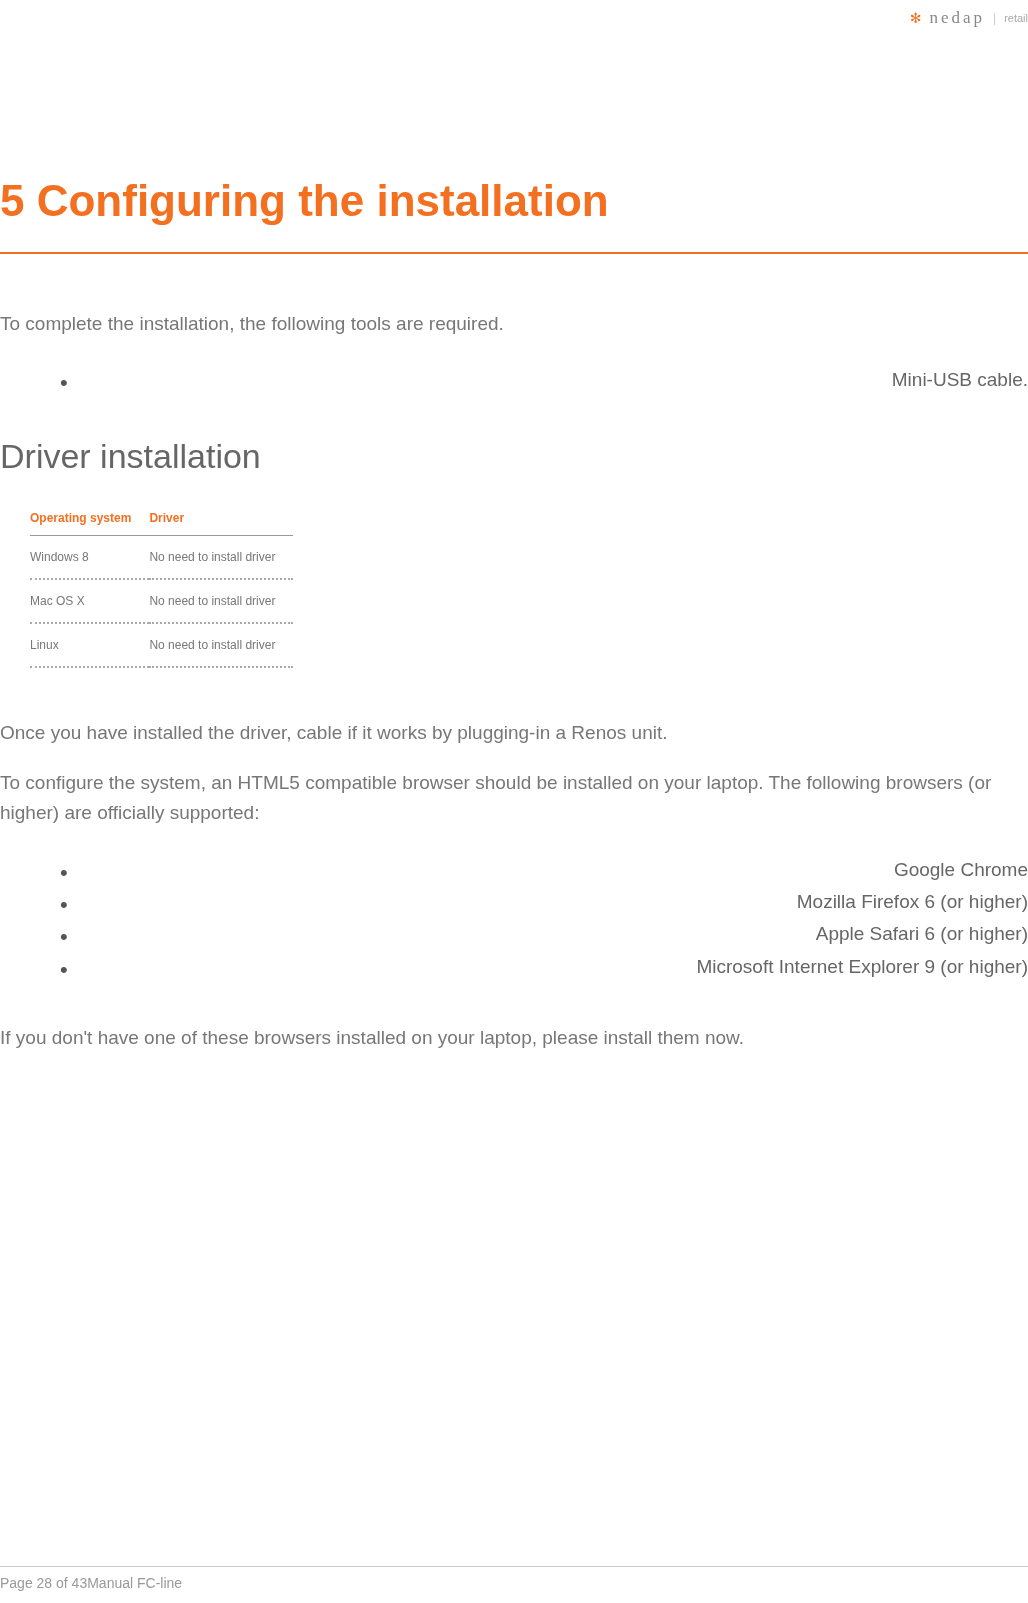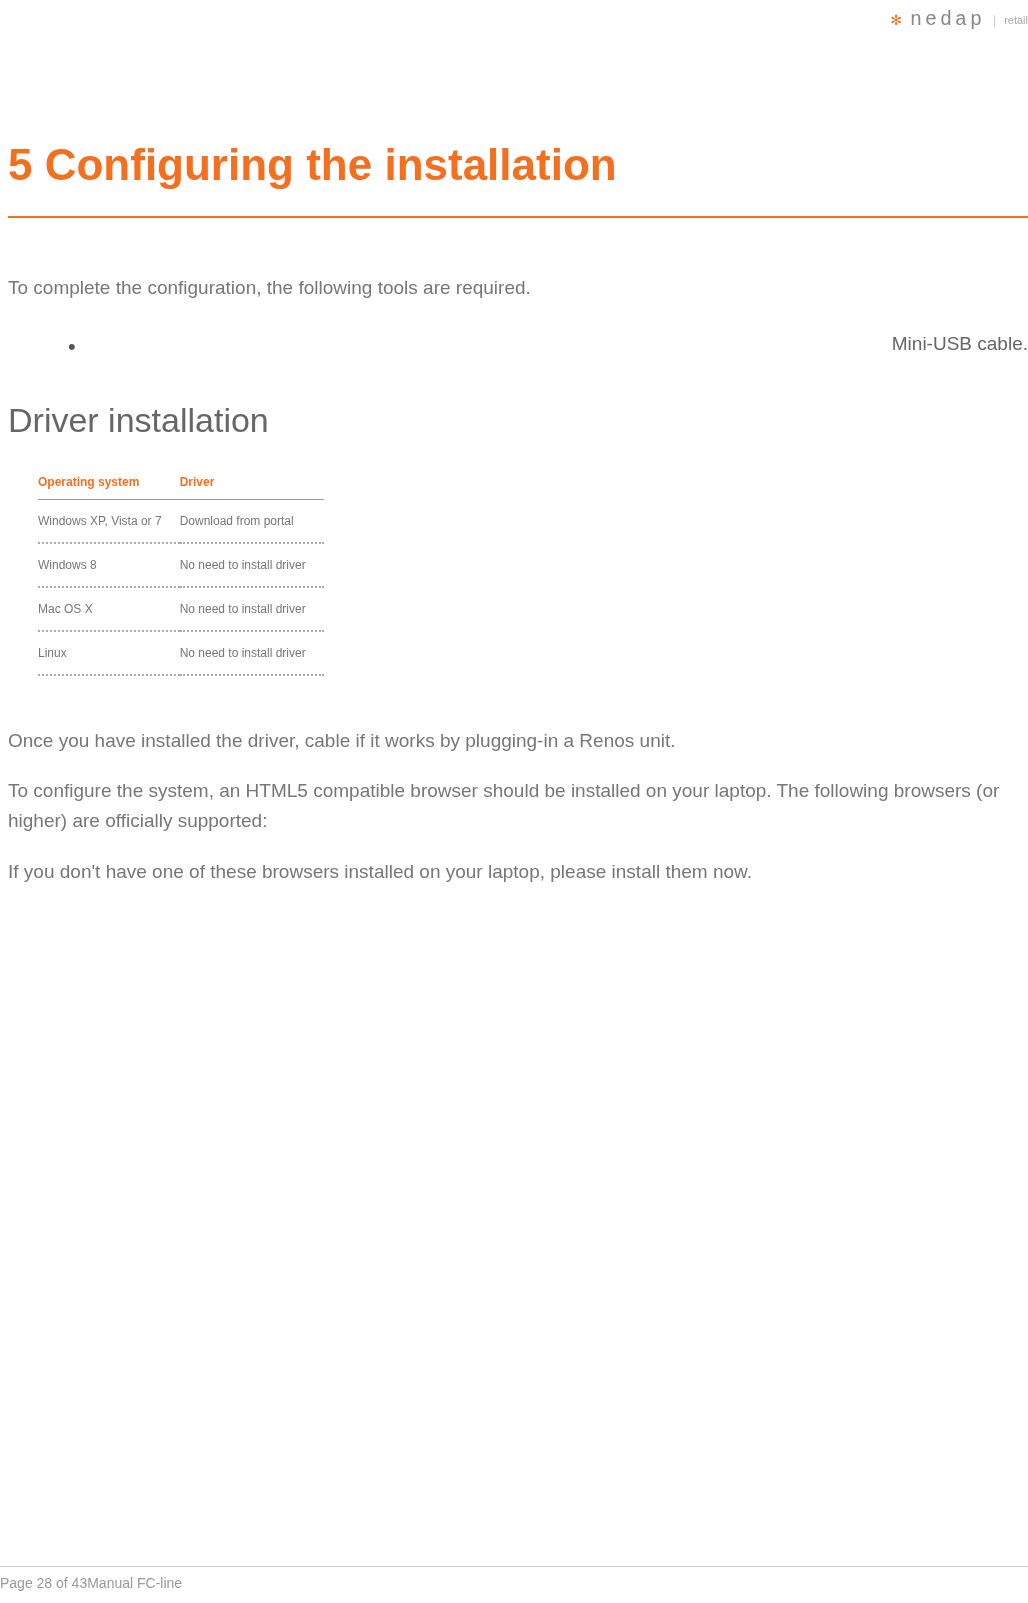--- a/index.html
+++ b/index.html
@@ -23,34 +23,35 @@
       align-items: center;
       gap: 8px;
       font-size: 12px;
       color: #888;
     }
     .logo-star {
       color: #f37021;
       font-size: 14px;
     }
     .logo-text {
-      font-family: Liberation Mono, monospace;
+      font-family: Liberation Serif, serif;
       letter-spacing: 3px;
       color: #888;
-      font-size: 20px;
+      font-size: 17px;
     }
     .logo-divider {
       color: #ccc;
     }
     .logo-retail {
       color: #aaa;
       font-size: 11px;
     }
     .content {
-      padding: 140px 0 0 8px;
+      padding: 140px 0 0 0;
+      margin-top: 36px;
     }
     h1 {
       color: #f37021;
       font-size: 44px;
       font-weight: 600;
       margin-bottom: 12px;
       padding: 0 0 14px 0;
     }
     .hr-line {
       border: none;
@@ -127,40 +128,36 @@
   <span class="logo-star">✻</span>
   <span class="logo-text">nedap</span>
   <span class="logo-divider">|</span>
   <span class="logo-retail">retail</span>
 </div>
 
 <div class="content">
   <h1>5 Configuring the installation</h1>
   <hr class="hr-line">
 
-  <p>To complete the configuration, the following tools are required.</p>
+  <p>To complete the installation, the following tools are required.</p>
 
   <ul>
     <li>Mini-USB cable.</li>
   </ul>
 
   <h2>Driver installation</h2>
 
   <table class="driver-table">
     <thead>
       <tr>
         <th>Operating system</th>
         <th>Driver</th>
       </tr>
     </thead>
     <tbody>
-      <tr>
-        <td>Windows XP, Vista or 7</td>
-        <td>Download from portal</td>
-      </tr>
       <tr>
         <td>Windows 8</td>
         <td>No need to install driver</td>
       </tr>
       <tr>
         <td>Mac OS X</td>
         <td>No need to install driver</td>
       </tr>
       <tr>
         <td>Linux</td>
@@ -168,20 +165,26 @@
       </tr>
     </tbody>
   </table>
 
   <div class="spacer"></div>
 
   <p>Once you have installed the driver, cable if it works by plugging-in a Renos unit.</p>
 
   <p>To configure the system, an HTML5 compatible browser should be installed on your laptop. The following browsers (or higher) are officially supported:</p>
 
+  <ul>
+    <li>Google Chrome</li>
+    <li>Mozilla Firefox 6 (or higher)</li>
+    <li>Apple Safari 6 (or higher)</li>
+    <li>Microsoft Internet Explorer 9 (or higher)</li>
+  </ul>
 
   <p>If you don't have one of these browsers installed on your laptop, please install them now.</p>
 </div>
 
 <div class="footer">
   <span>Page 28 of 43</span>
   <span>Manual FC-line</span>
 </div>
 
 </body></html>

